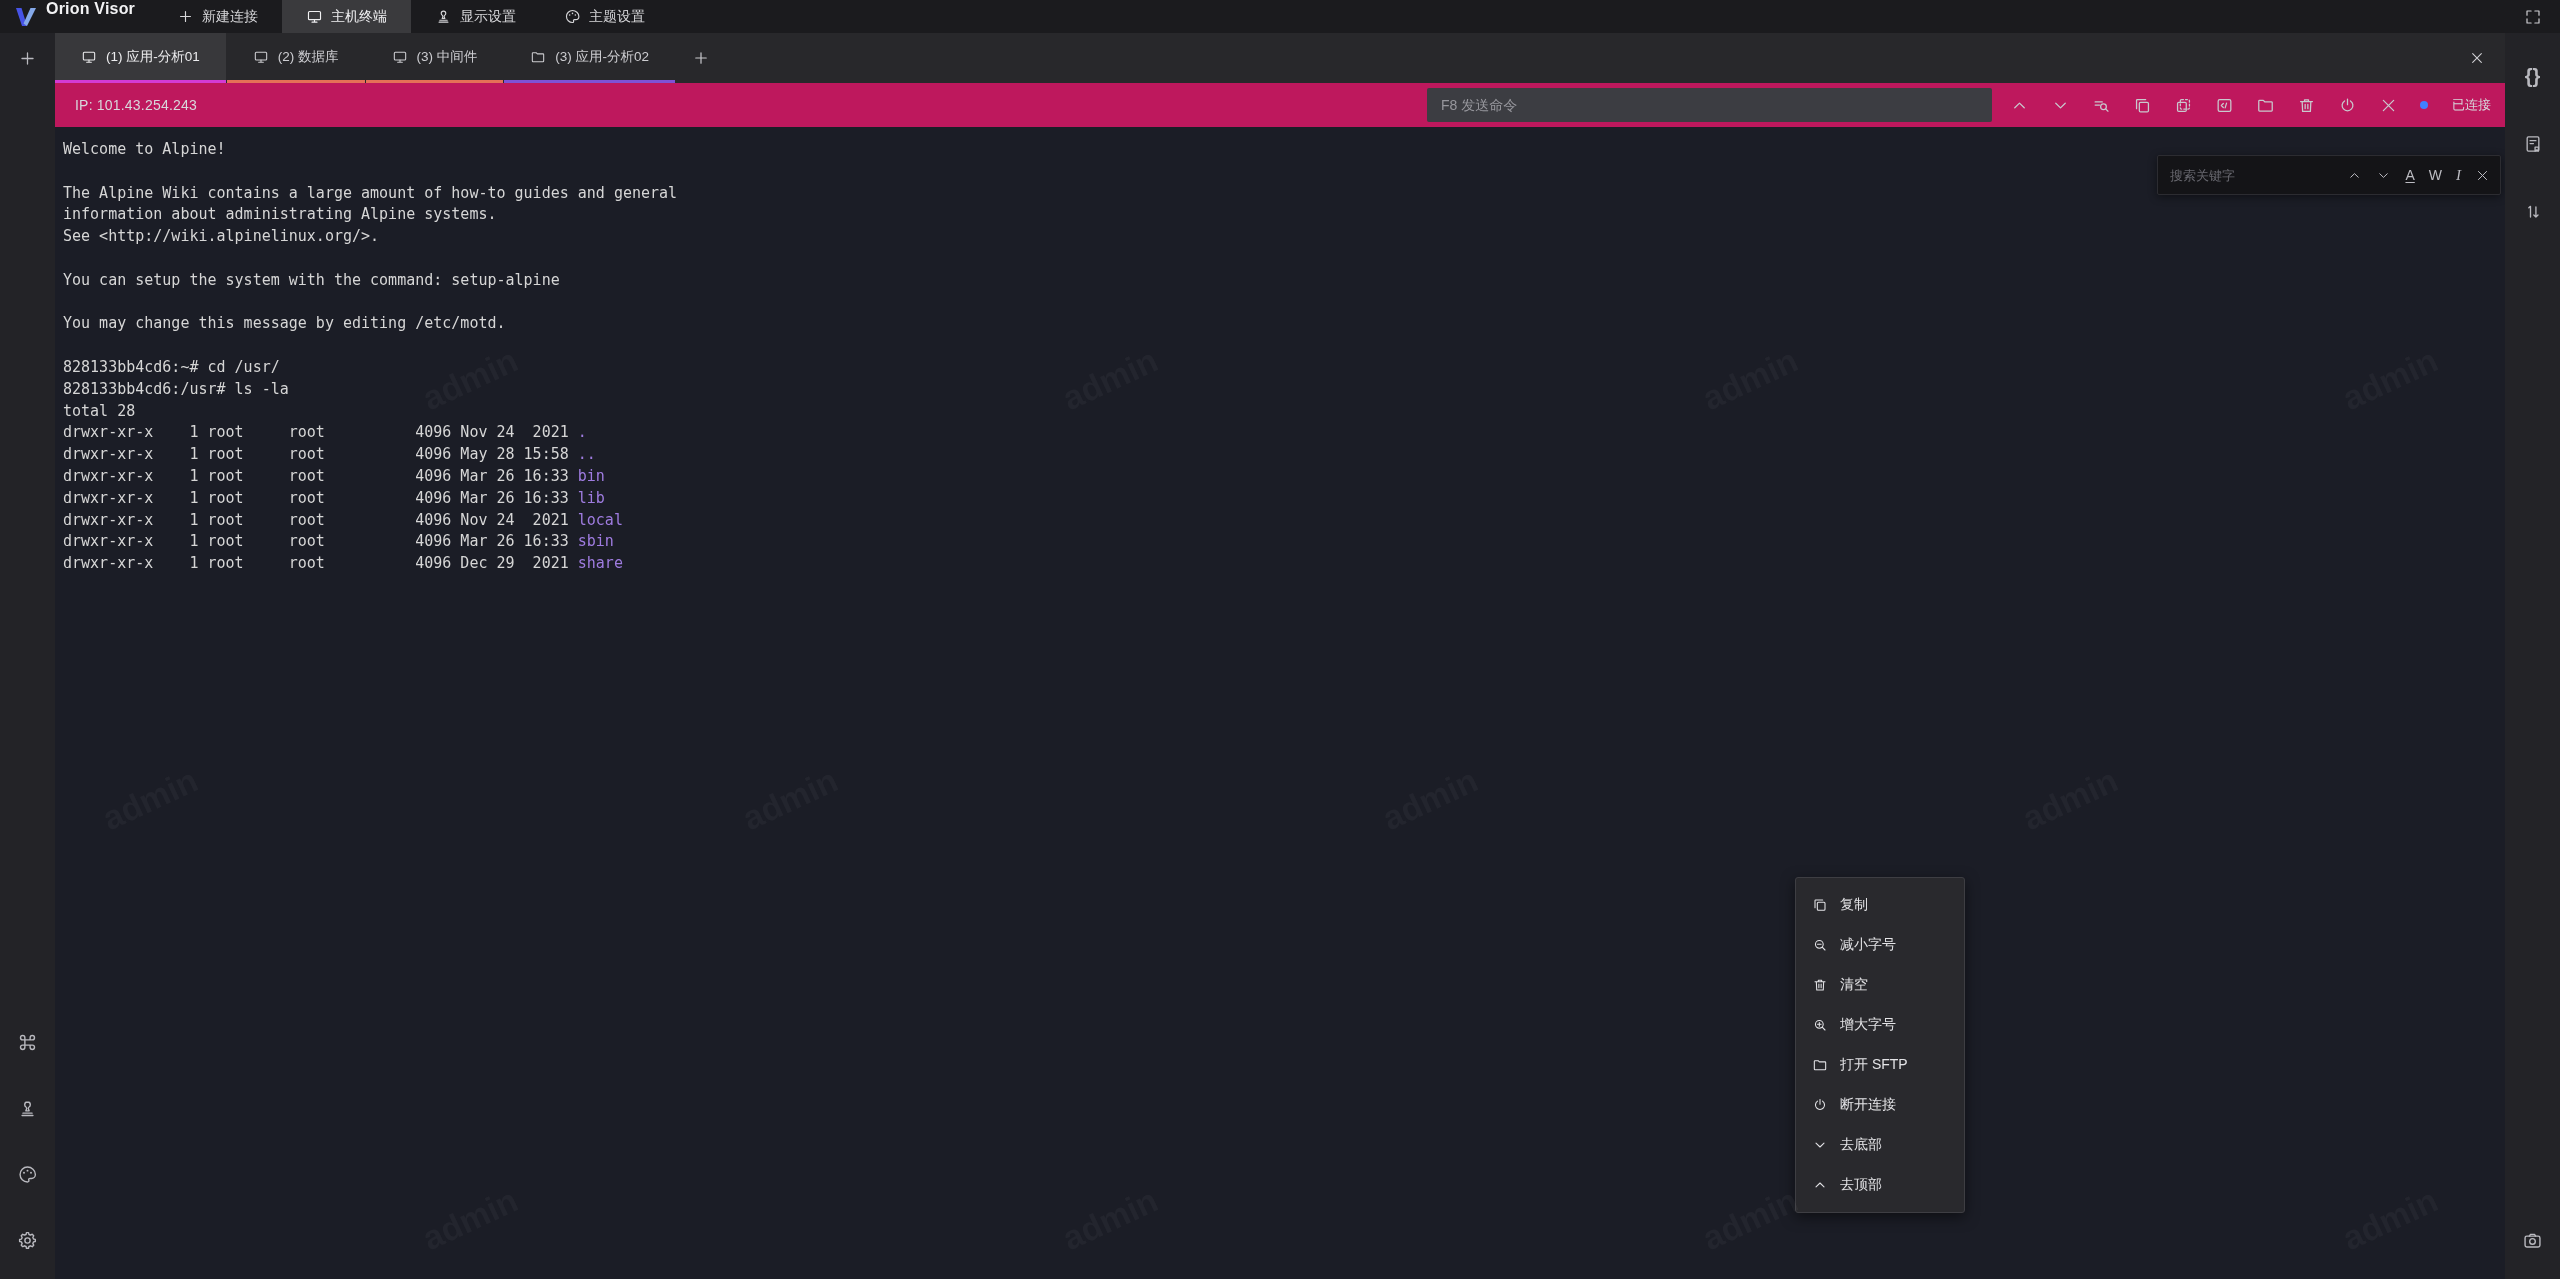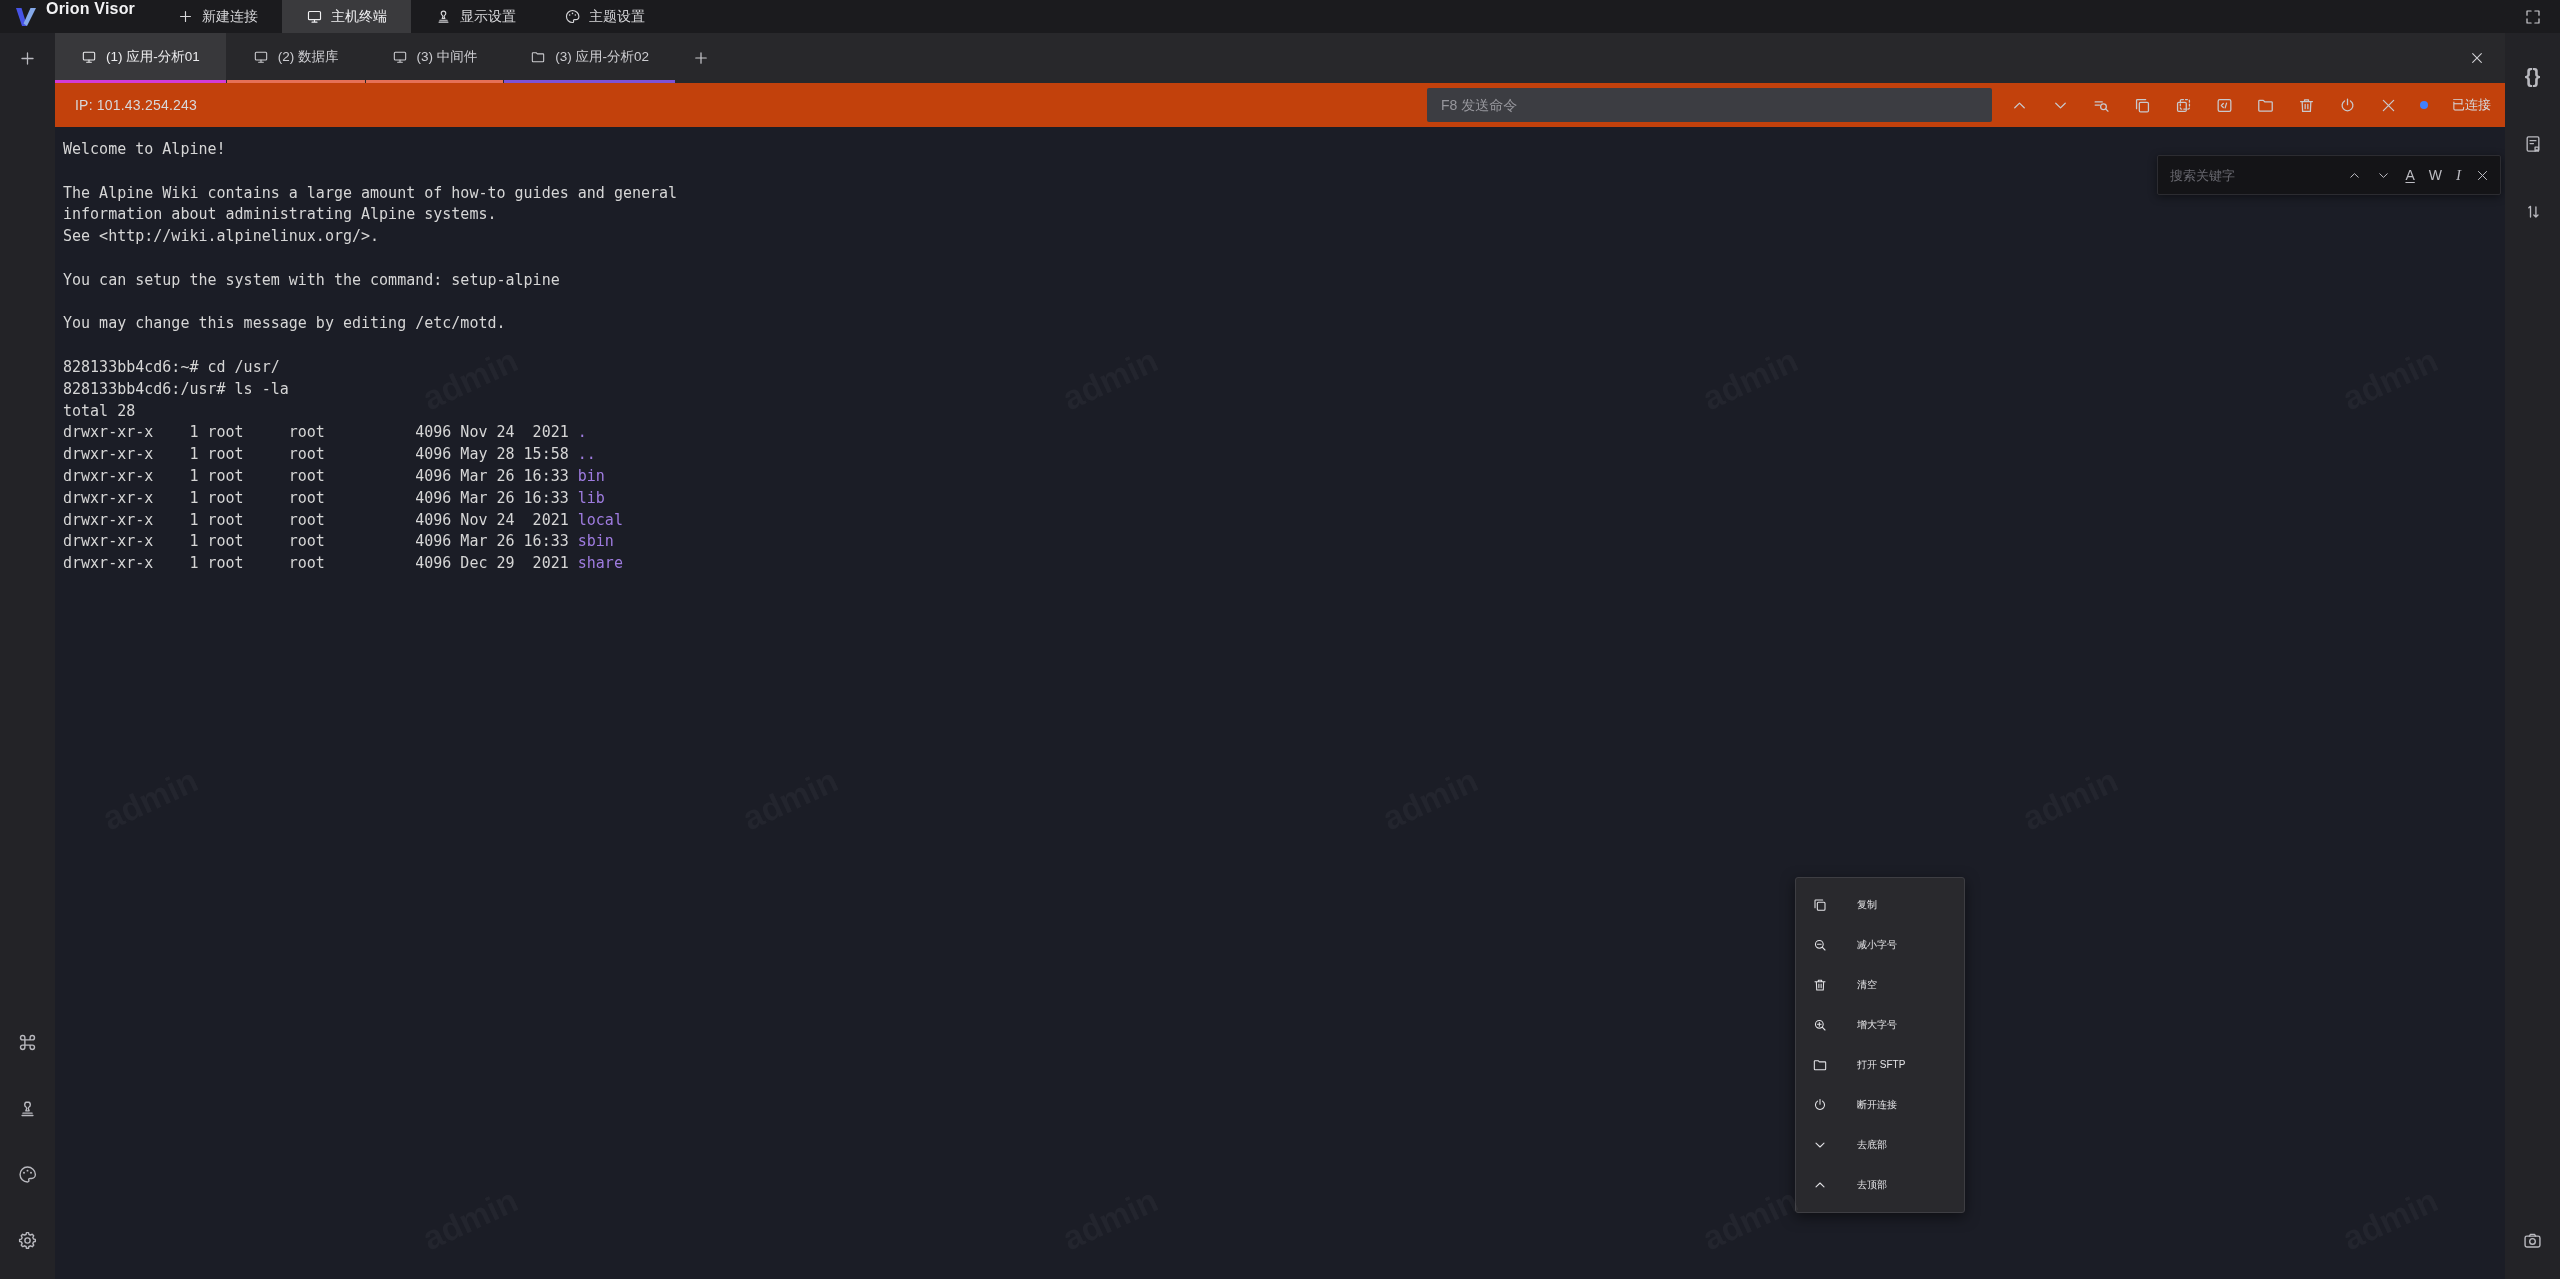--- a/index.html
+++ b/index.html
@@ -30,21 +30,21 @@
   .tab { display:flex; flex-direction:column; justify-content:flex-end; cursor:pointer; margin-right:1px; }
   .tab-inner { flex:1; display:flex; align-items:center; gap:9px; padding:0 26px; font-size:13.5px; color:#cdcdd1; white-space:nowrap; }
   .tab.active { background:#38383b; }
   .tab.active .tab-inner { color:#ededef; }
   .tab-line { height:3px; width:100%; }
   .tab-plus { display:flex; align-items:center; padding:0 16px; color:#c9c9cd; cursor:pointer; }
   .tabbar-spacer { flex:1; }
   .tabbar-close { display:flex; align-items:center; padding:0 20px; color:#d2d2d6; cursor:pointer; }
 
   
-  .toolbar { height:44px; background:#c2410c; display:flex; align-items:center; padding:0 14px 0 20px; }
+  .toolbar { height:44px; background:#be185d; display:flex; align-items:center; padding:0 14px 0 20px; }
   .ip-label { font-size:14px; color:#d8d8db; letter-spacing:.2px; }
   .toolbar-spacer { flex:1; }
   .cmd-input { width:565px; height:34px; background:#3c3d42; border:none; outline:none; color:#e0e0e3;
                font-size:14px; padding:0 14px; margin-right:18px; border-radius:2px; font-family:"Liberation Sans",sans-serif; }
   .cmd-input::placeholder { color:#97979d; }
   .tool-btns { display:flex; align-items:center; gap:22px; color:#c9c9ce; }
   .tool-btn { display:flex; align-items:center; cursor:pointer; }
   .status { display:flex; align-items:center; gap:24px; margin-left:22px; cursor:pointer; }
   .status-dot { width:8px; height:8px; border-radius:50%; }
   .status-label { font-size:13px; color:#d6d6da; }
@@ -65,21 +65,21 @@
   .search-input::placeholder { color:#68686f; }
   .search-btns { display:flex; align-items:center; gap:14px; color:#bcbcc2; }
   .search-btn { cursor:pointer; display:flex; align-items:center; font-size:14px; }
   .txt-ic { font-size:14px; line-height:1; }
   .ic-underlineA { text-decoration:underline; text-underline-offset:2px; }
   .ic-italicI { font-style:italic; font-family:"Liberation Serif",serif; font-size:15px; }
 
   
   .ctx-menu { position:absolute; left:1740px; top:750px; width:170px; background:#29292d;
               border:1px solid #3e3e43; border-radius:3px; padding:7px 0; box-shadow:0 4px 14px rgba(0,0,0,.5); }
-  .ctx-item { height:40px; display:flex; align-items:center; gap:29px; padding:0 16px; font-size:10px;
+  .ctx-item { height:40px; display:flex; align-items:center; gap:12px; padding:0 16px; font-size:14px;
               color:#e4e4e7; cursor:pointer; }
 
   .ic { display:inline-flex; align-items:center; justify-content:center; line-height:0; }
   .ic svg { display:block; }
 
   
   .wm-layer { position:fixed; left:0; top:0; width:2560px; height:1279px; pointer-events:none; z-index:50; overflow:hidden; }
   .wm { position:absolute; font-size:34px; color:rgba(190,190,200,0.05); transform:rotate(-25deg); font-weight:bold; }
 </style>
 </head>

